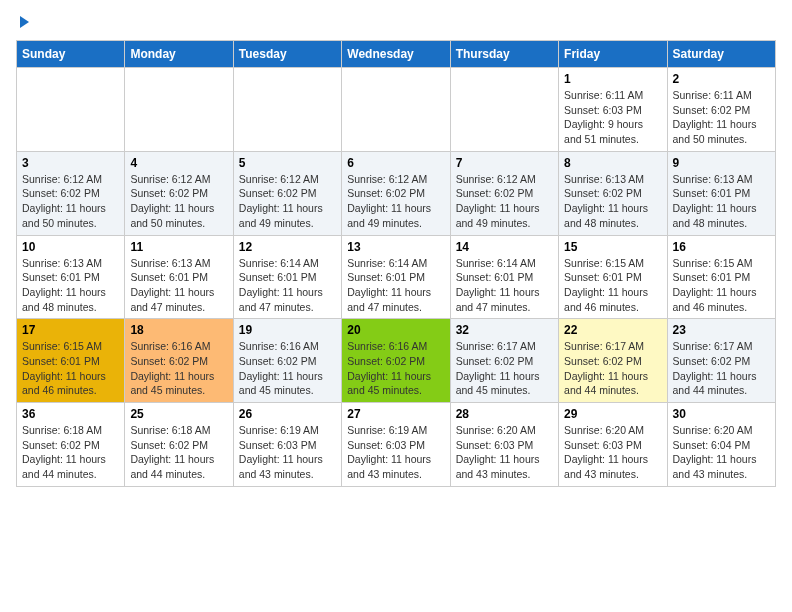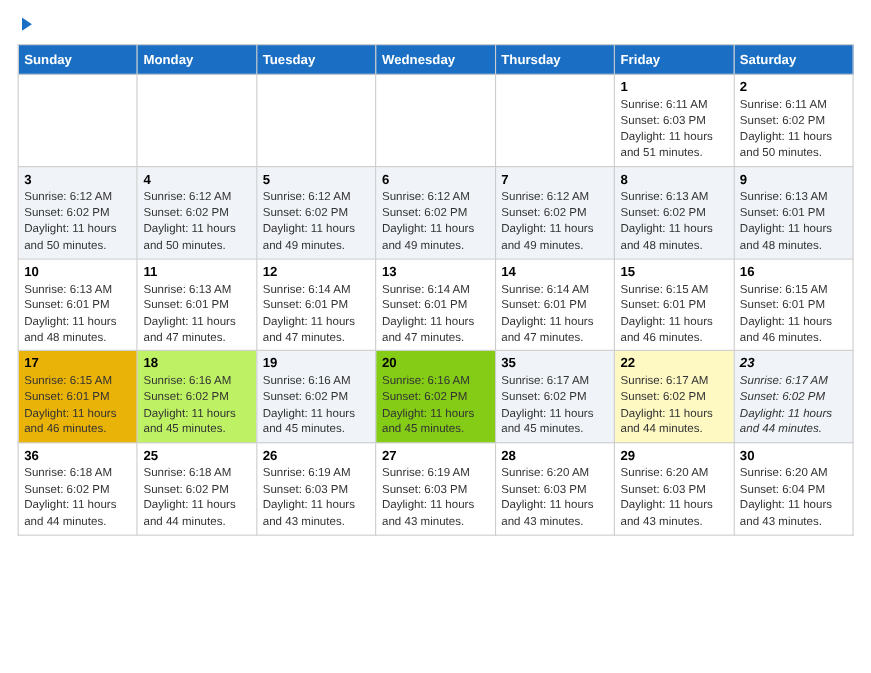--- a/index.html
+++ b/index.html
@@ -110,21 +110,21 @@
         <td class="empty"></td>
         <td class="empty"></td>
         <td class="empty"></td>
         <td class="empty"></td>
         <td class="empty"></td>
         <td>
           <span class="day-number">1</span>
         <div class="day-info">
           <span>Sunrise: 6:11 AM</span><br>
           <span>Sunset: 6:03 PM</span><br>
-          <span>Daylight: 11 hours and 51 minutes.</span>
+          <span>Daylight: 9 hours and 51 minutes.</span>
         </div>
         </td>
         <td>
           <span class="day-number">2</span>
         <div class="day-info">
           <span>Sunrise: 6:11 AM</span><br>
           <span>Sunset: 6:02 PM</span><br>
           <span>Daylight: 11 hours and 50 minutes.</span>
         </div>
         </td>
@@ -247,21 +247,21 @@
       </tr>
       <tr>
         <td style="background: #eab308;">
           <span class="day-number">17</span>
         <div class="day-info">
           <span>Sunrise: 6:15 AM</span><br>
           <span>Sunset: 6:01 PM</span><br>
           <span>Daylight: 11 hours and 46 minutes.</span>
         </div>
         </td>
-        <td style="background: #bef264;">
+        <td style="background: #fdba74;">
           <span class="day-number">18</span>
         <div class="day-info">
           <span>Sunrise: 6:16 AM</span><br>
           <span>Sunset: 6:02 PM</span><br>
           <span>Daylight: 11 hours and 45 minutes.</span>
         </div>
         </td>
         <td style="background: rgb(240, 244, 248);">
           <span class="day-number">19</span>
         <div class="day-info">
@@ -272,36 +272,36 @@
         </td>
         <td style="background: #84cc16;">
           <span class="day-number">20</span>
         <div class="day-info">
           <span>Sunrise: 6:16 AM</span><br>
           <span>Sunset: 6:02 PM</span><br>
           <span>Daylight: 11 hours and 45 minutes.</span>
         </div>
         </td>
         <td style="background: rgb(240, 244, 248);">
-          <span class="day-number">35</span>
+          <span class="day-number">32</span>
         <div class="day-info">
           <span>Sunrise: 6:17 AM</span><br>
           <span>Sunset: 6:02 PM</span><br>
           <span>Daylight: 11 hours and 45 minutes.</span>
         </div>
         </td>
         <td style="background: #fef9c3;">
           <span class="day-number">22</span>
         <div class="day-info">
           <span>Sunrise: 6:17 AM</span><br>
           <span>Sunset: 6:02 PM</span><br>
           <span>Daylight: 11 hours and 44 minutes.</span>
         </div>
         </td>
-        <td style="background: rgb(240, 244, 248); font-style: italic;">
+        <td style="background: rgb(240, 244, 248);">
           <span class="day-number">23</span>
         <div class="day-info">
           <span>Sunrise: 6:17 AM</span><br>
           <span>Sunset: 6:02 PM</span><br>
           <span>Daylight: 11 hours and 44 minutes.</span>
         </div>
         </td>
       </tr>
       <tr>
         <td>

